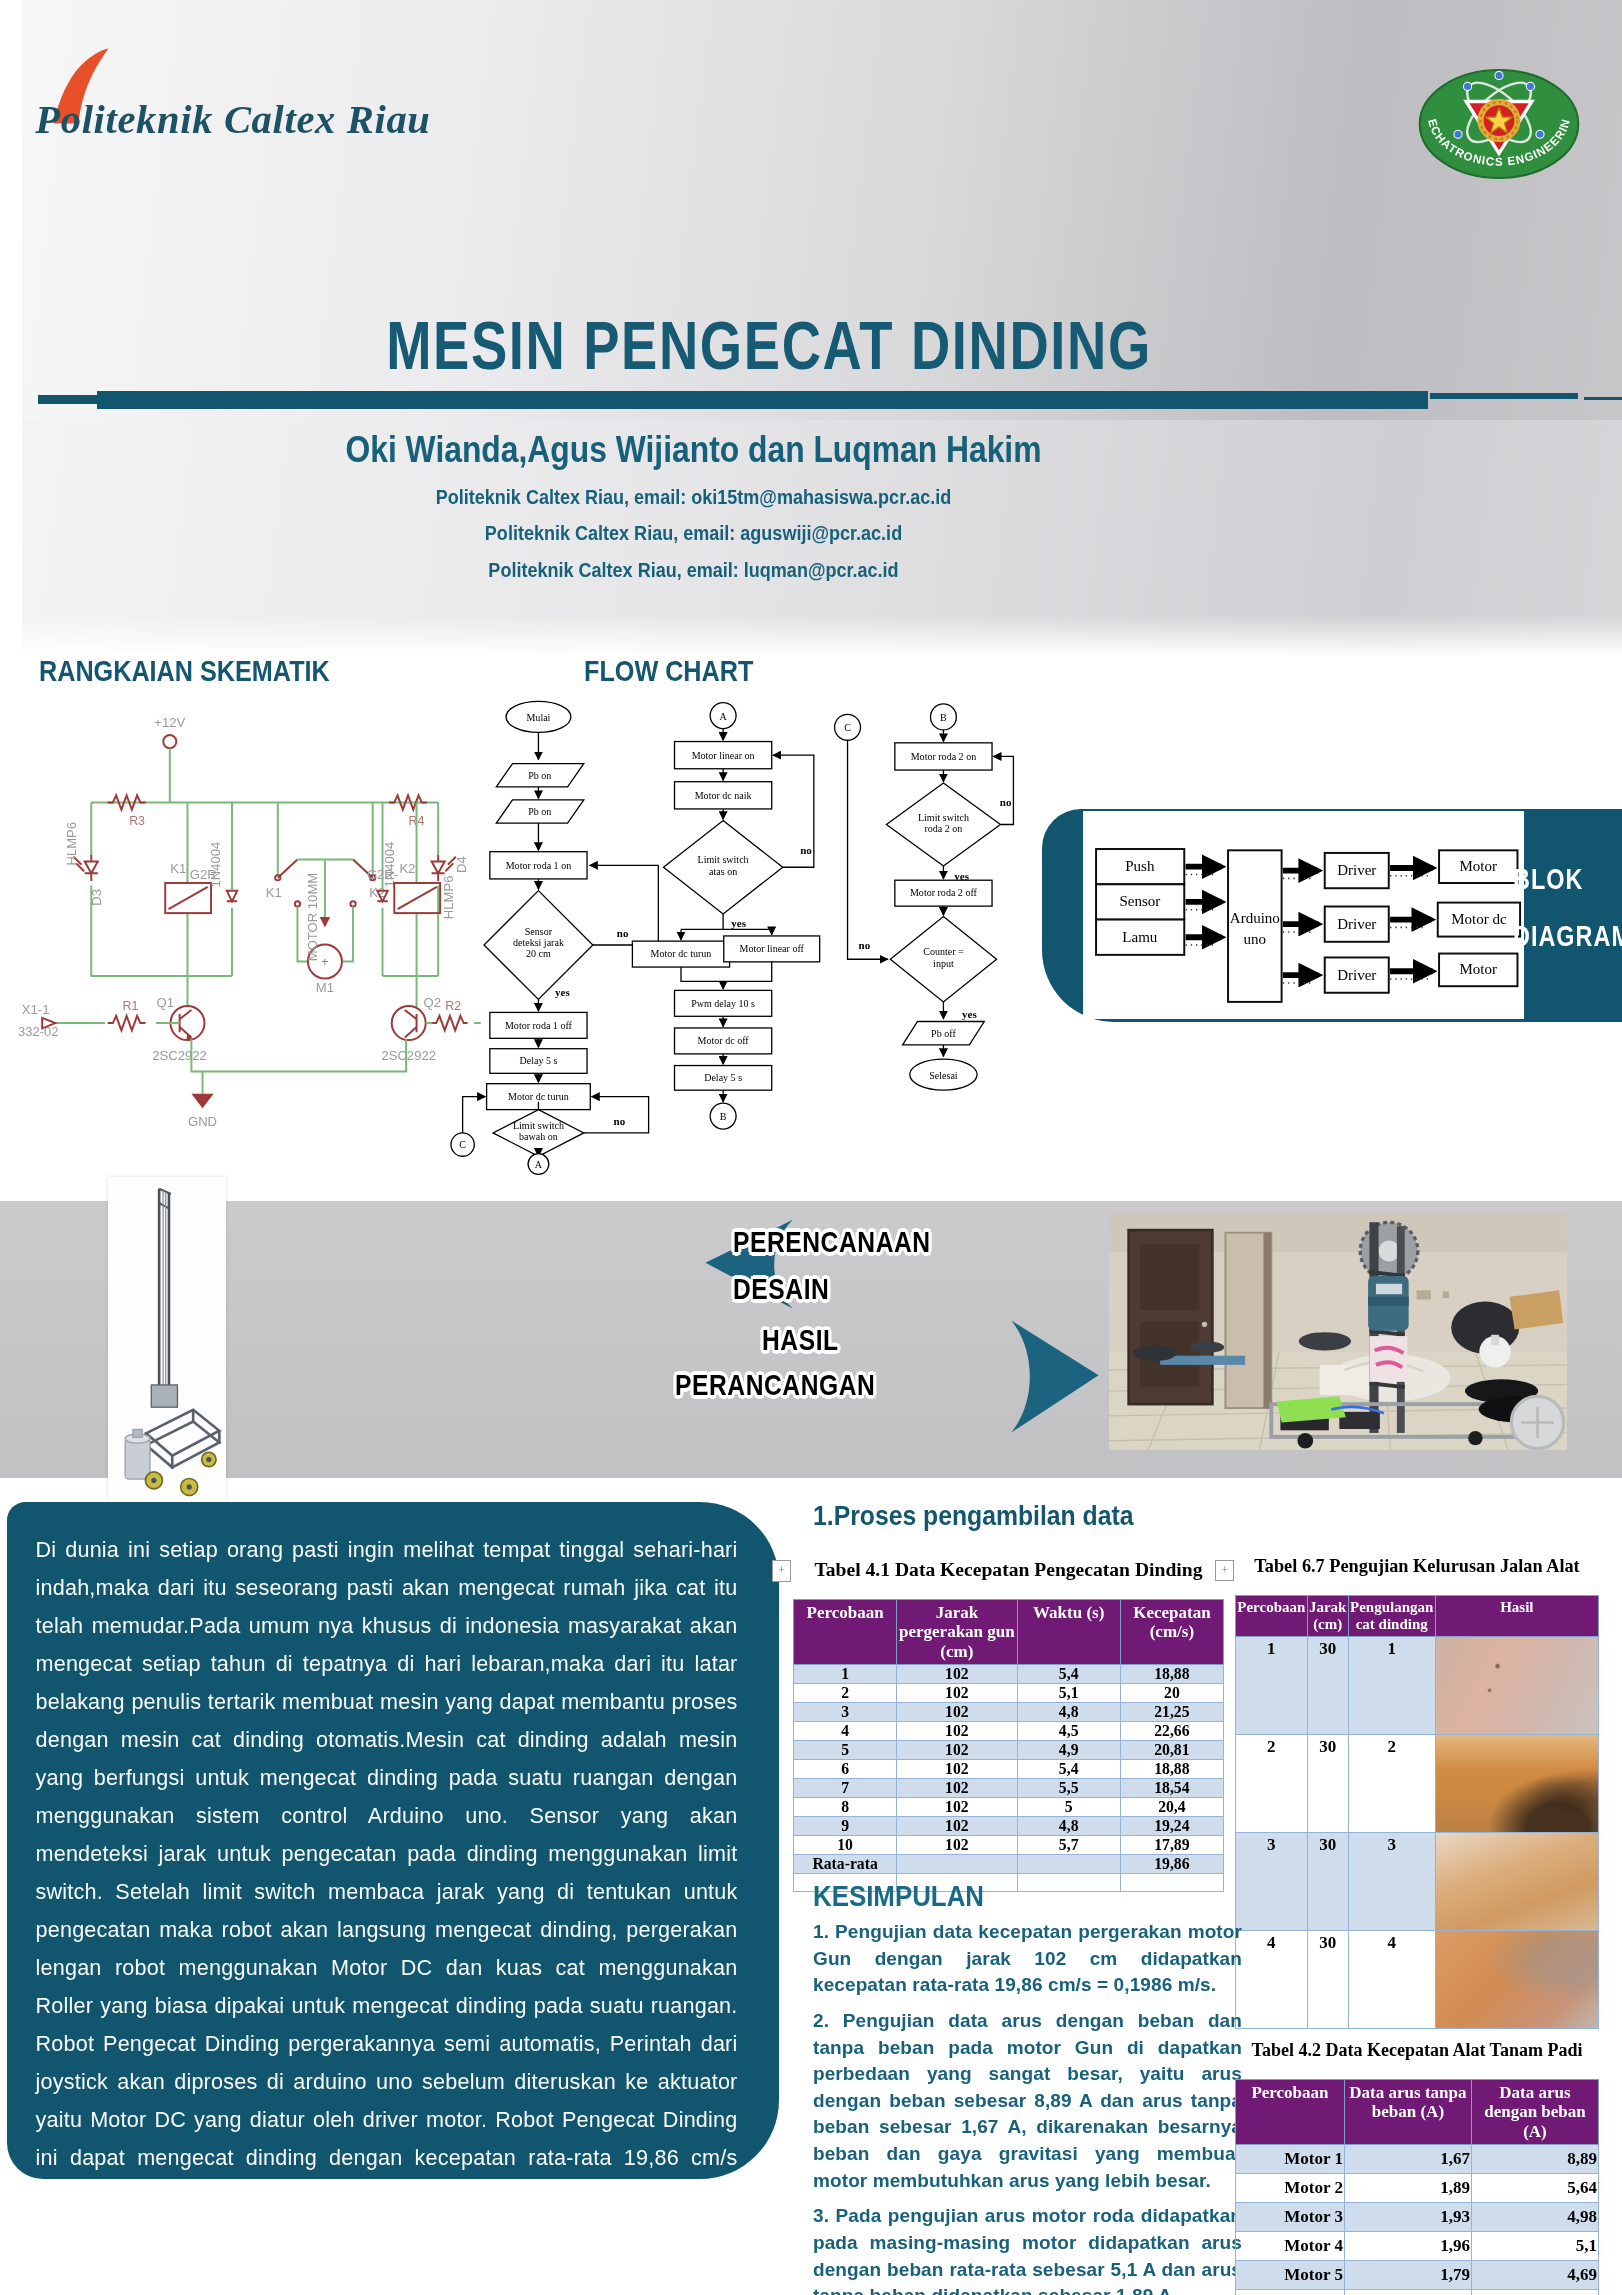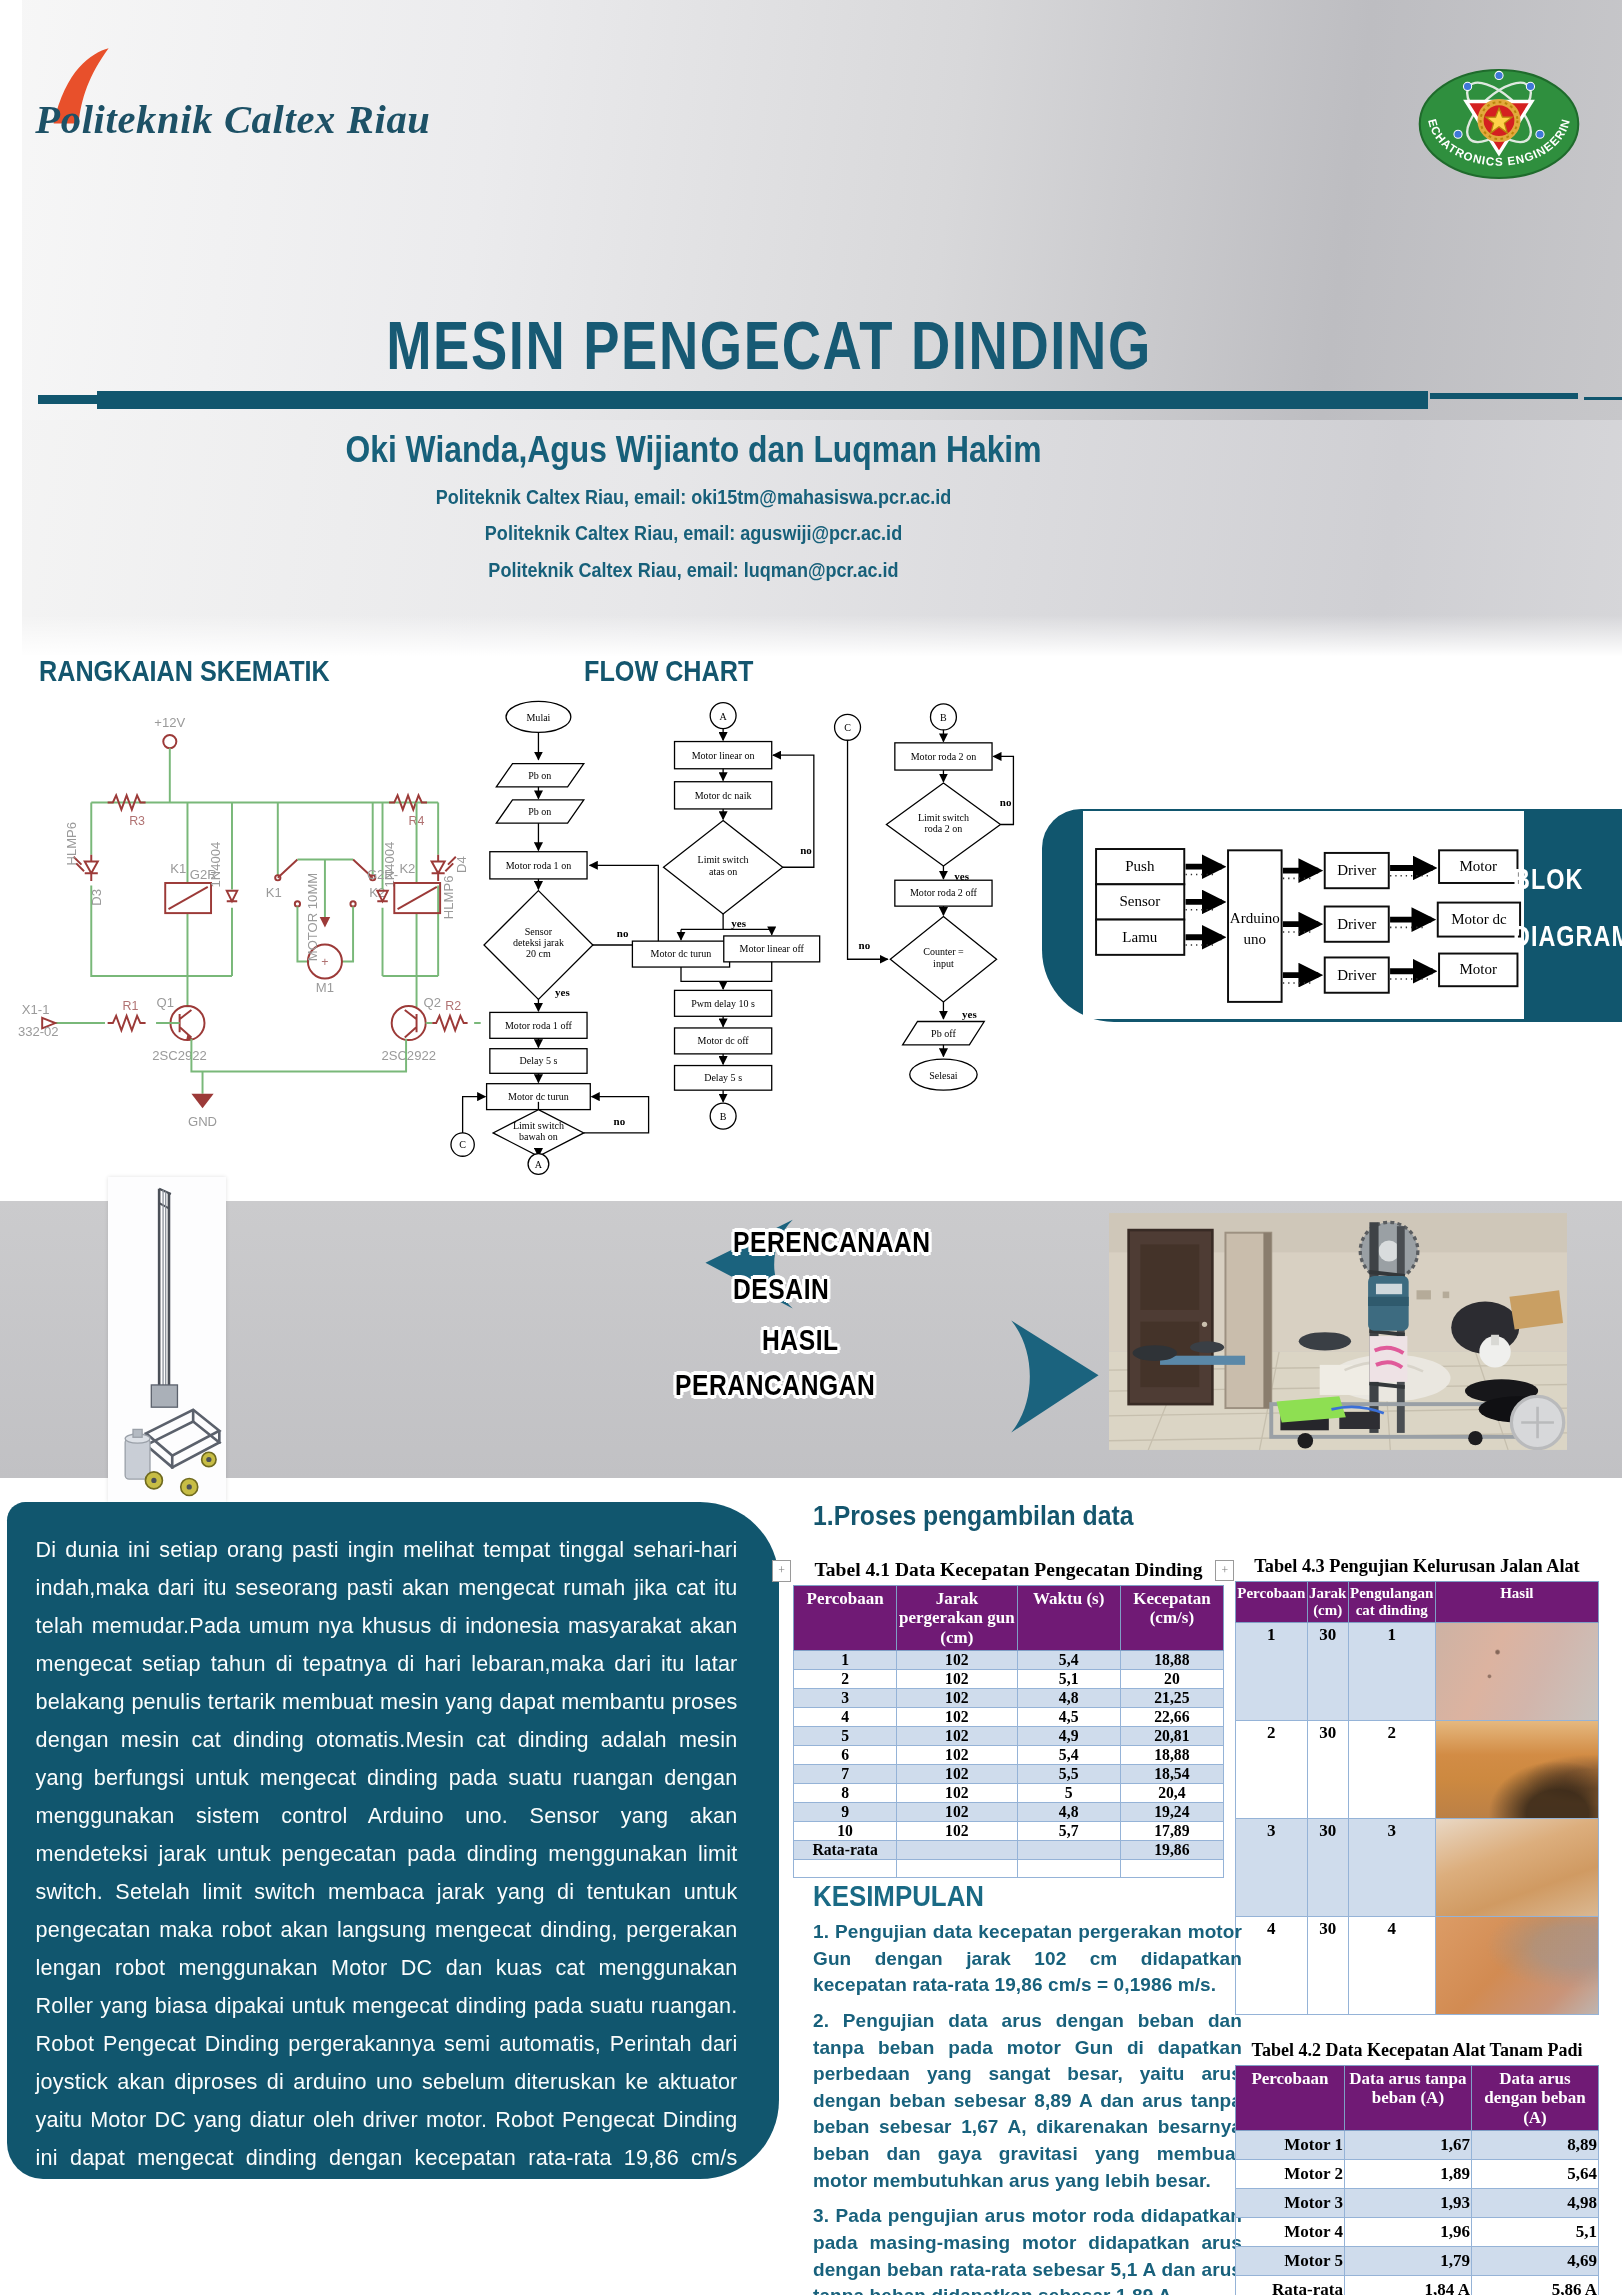--- a/index.html
+++ b/index.html
@@ -66,21 +66,21 @@
     border-radius:18.3px 79px 79px 36px;overflow:hidden;}
   .abstract-box p{margin:0;padding:29.4px 41px 0 29px;font-size:21.6px;line-height:38px;
     color:#fbfdfd;text-align:justify;letter-spacing:0.2px;}
 
   
   .proc-h{left:813px;top:1500px;font-size:27.5px;font-weight:bold;color:#14566e;
     transform:scaleX(.9);transform-origin:left center;white-space:nowrap;}
 
   table{border-collapse:collapse;width:100%;font-family:"Liberation Serif",serif;}
   caption{caption-side:top;text-align:center;font-family:"Liberation Serif",serif;
-    font-weight:bold;color:#000;padding-bottom:4px;white-space:nowrap;}
+    font-weight:bold;color:#000;padding-bottom:18px;white-space:nowrap;}
   th{background:#701a75;color:#fff;font-weight:bold;border:1.3px solid #7f9fc6;
      vertical-align:top;padding:2.6px 1.3px;}
   td{border:1.3px solid #95b3d7;text-align:center;font-weight:bold;color:#000;}
 
   .t41wrap{left:793px;top:1559px;width:431px;}
   .t41 caption{font-size:19.6px;}
   .t41 th{font-size:17px;line-height:1.15;}
   .t41 td{font-size:15.7px;height:17px;padding:0 1.3px;}
   .t41 tr:nth-child(odd) td{background:#cfdcec;}
   .t41 col.c1{width:24%}.t41 col.c2{width:28%}.t41 col.c3{width:24%}.t41 col.c4{width:24%}
@@ -607,21 +607,21 @@
             <td></td>
             <td></td>
           </tr>
         </tbody>
     </table>
   </div>
 
   <div class="abs t43wrap">
     <div class="anchor" style="left:-19.6px;top:3.9px">+</div>
     <table class="t43">
-      <caption>Tabel 4.3 Pengujian Kelurusan Jalan Alat</caption>
+      <caption>Tabel 6.7 Pengujian Kelurusan Jalan Alat</caption>
       <colgroup>
           <col class="c1">
           <col class="c2">
           <col class="c3">
           <col class="c4">
         </colgroup>
       <thead>
           <tr>
         <th>Percobaan</th>
         <th>Jarak (cm)</th>

